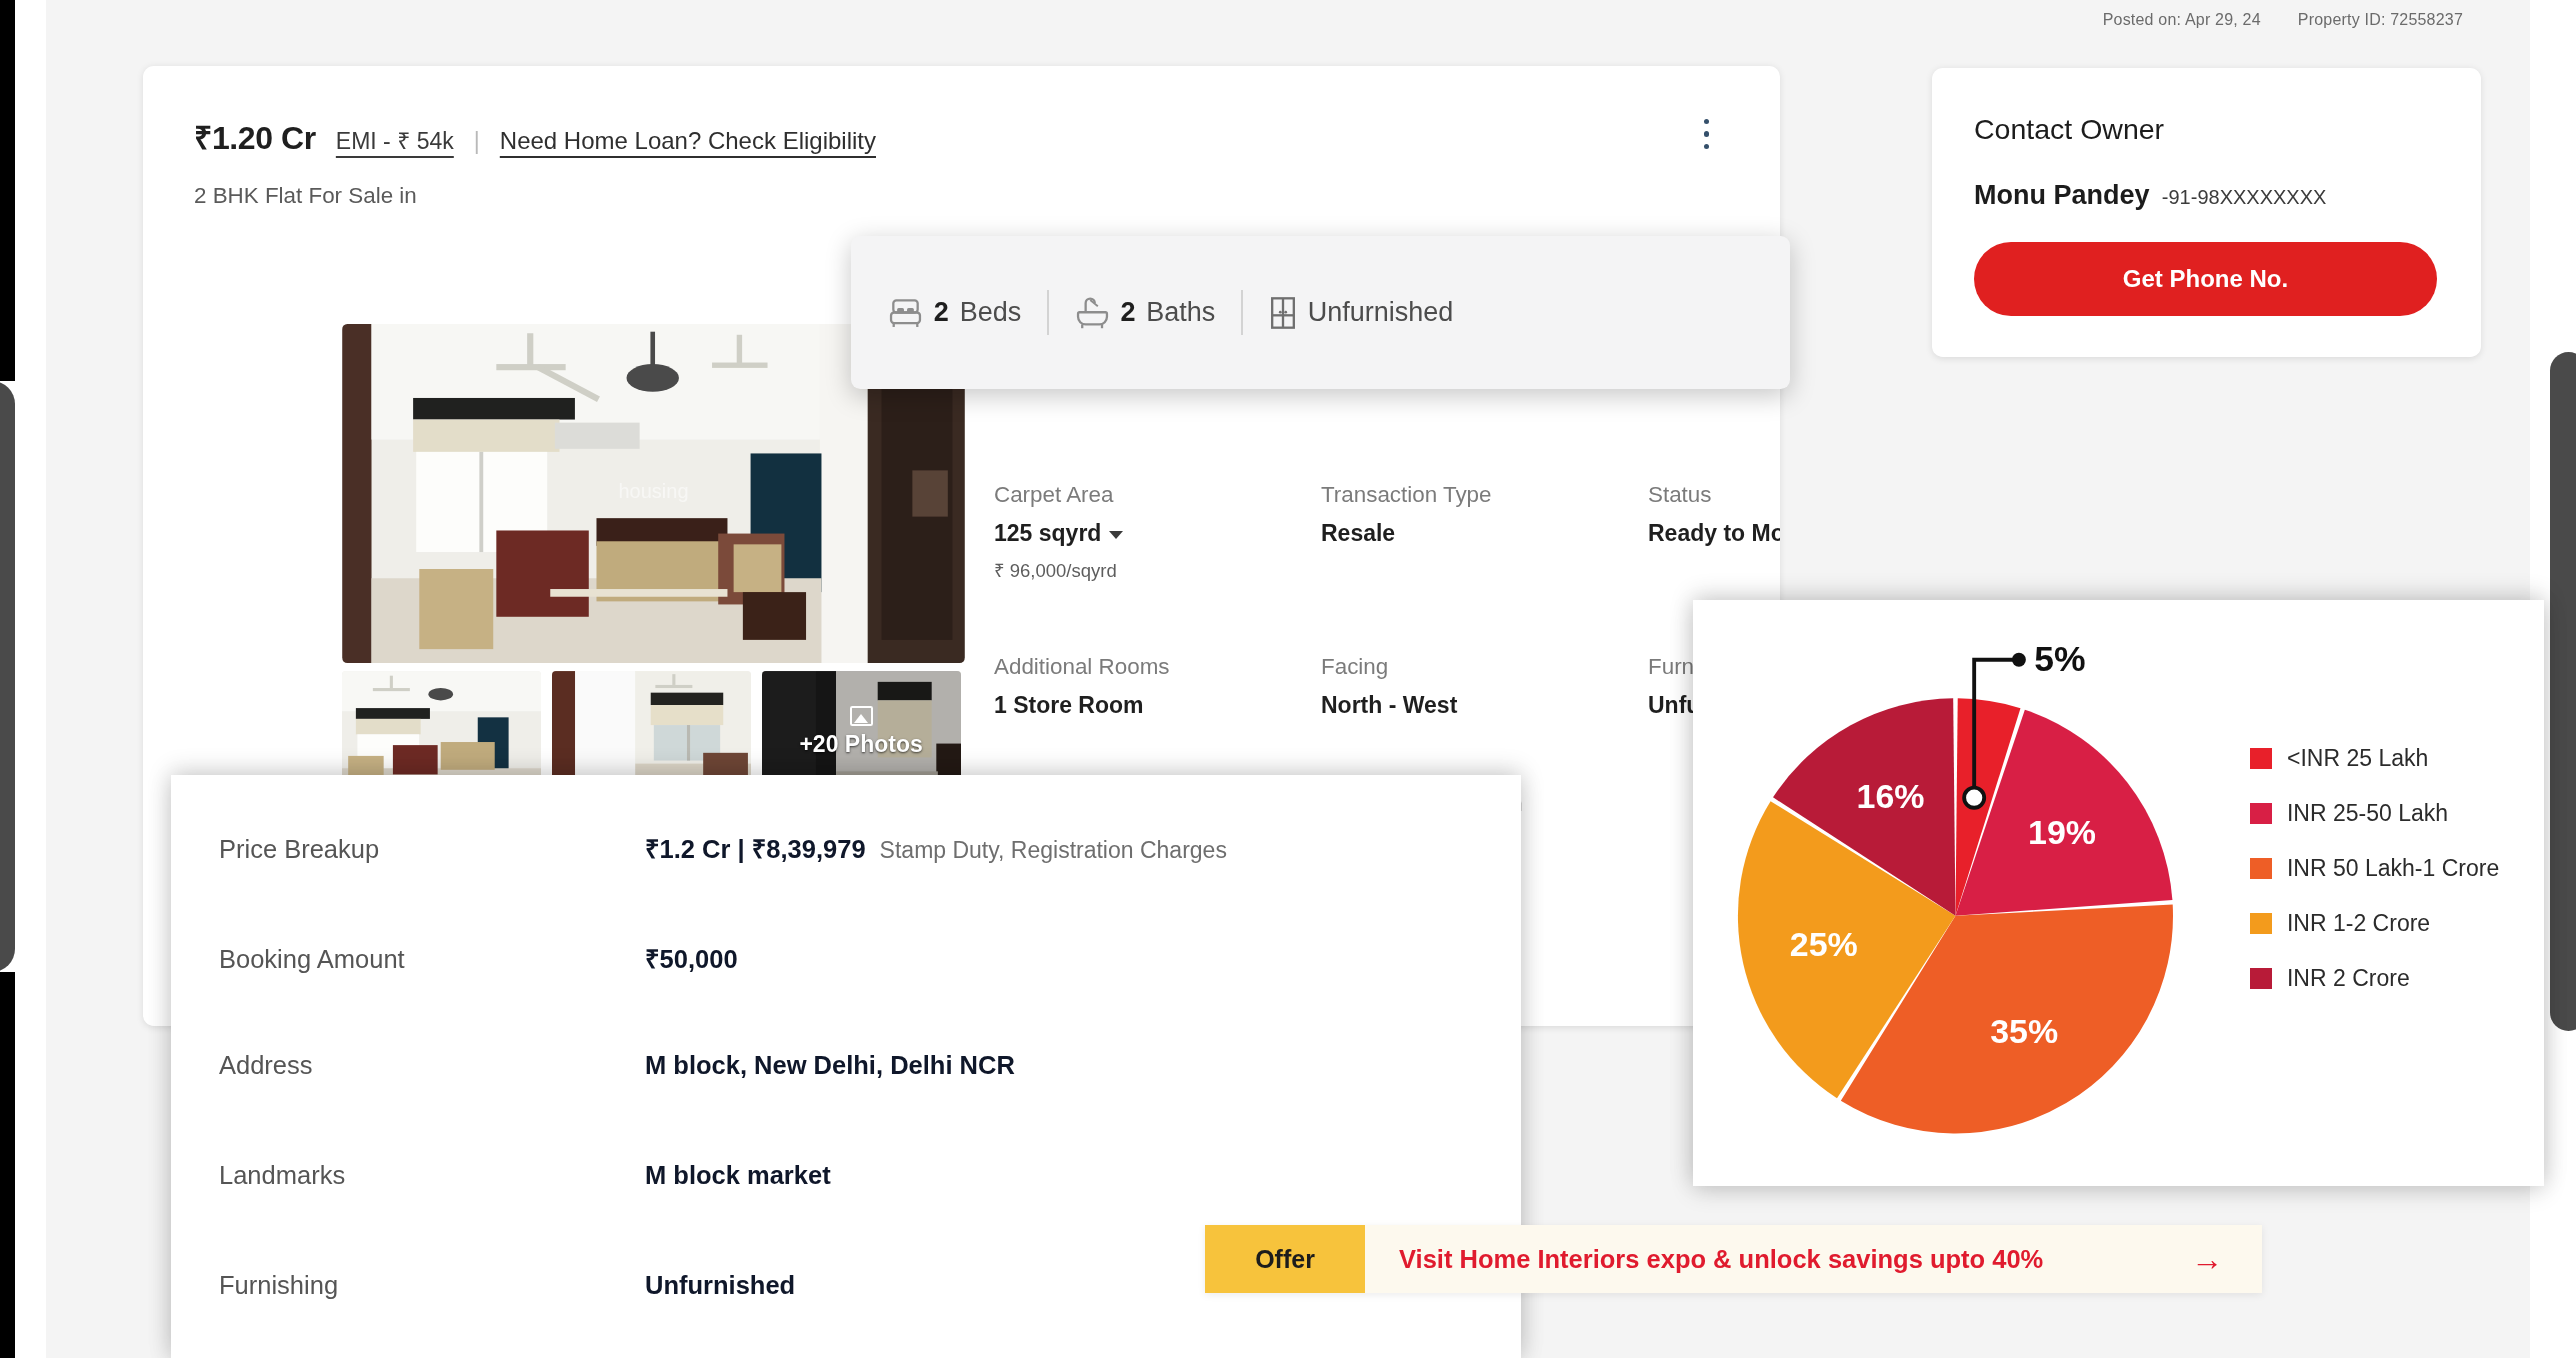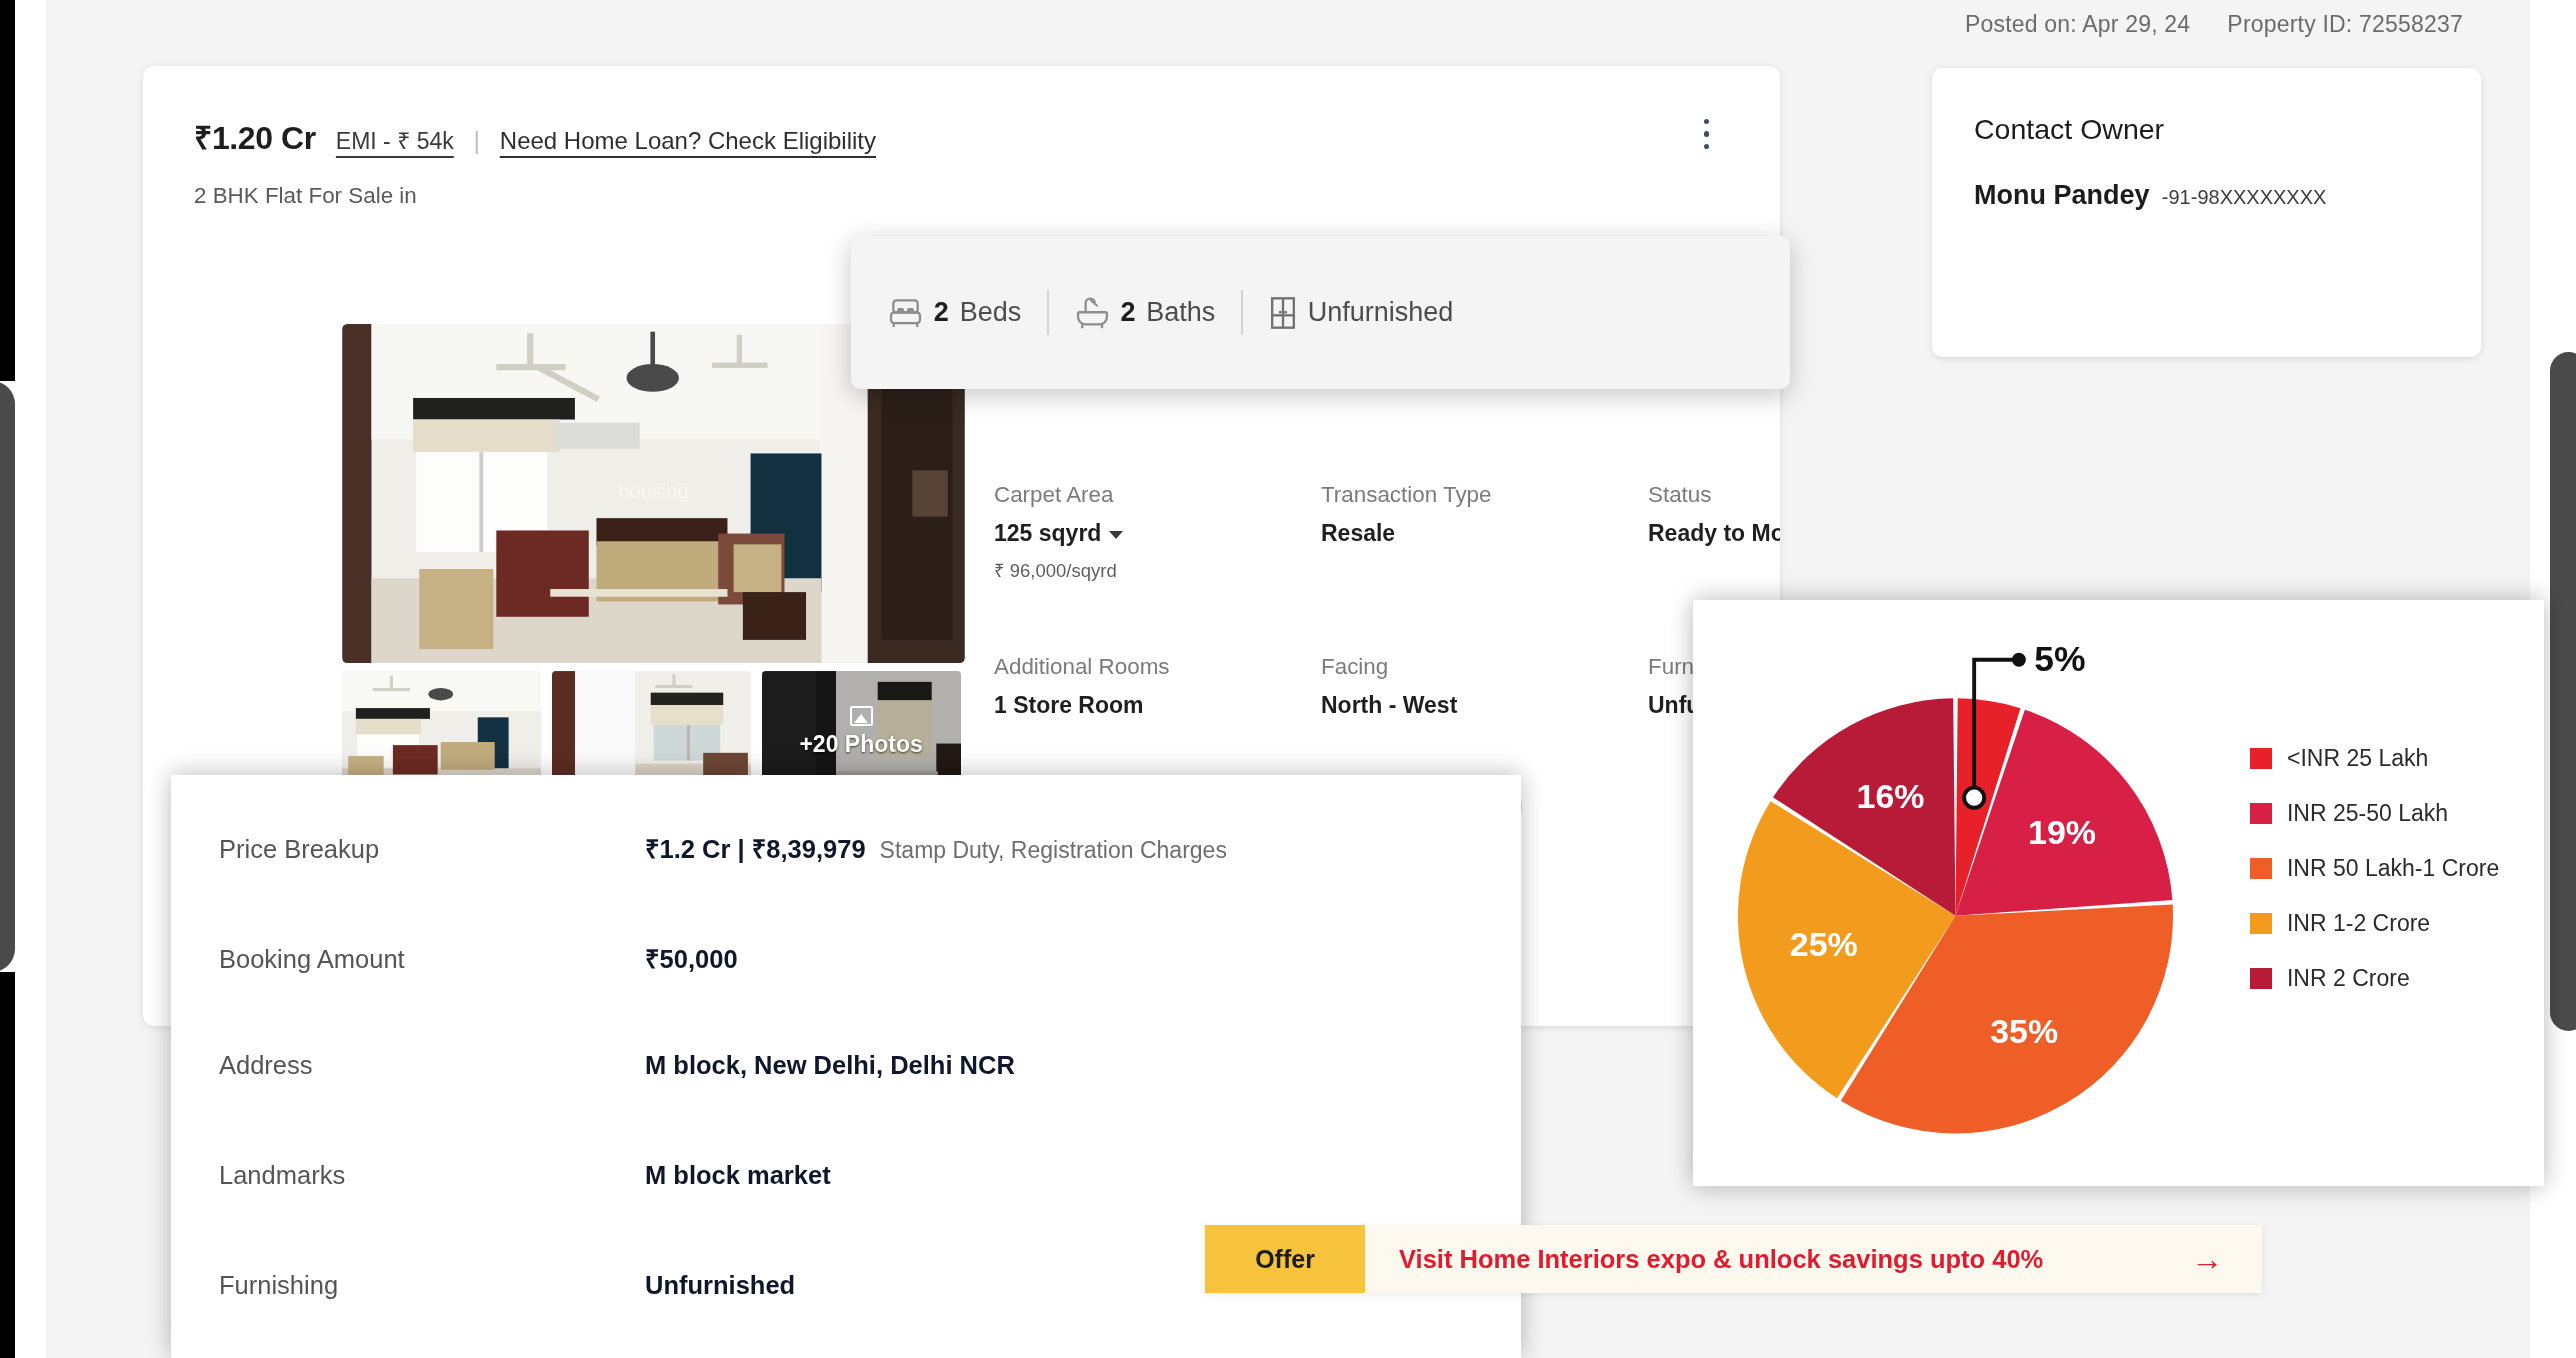--- a/index.html
+++ b/index.html
@@ -15,21 +15,21 @@
   .vscroll-track { position:absolute; top:0; width:46px; height:1359px; background:#ffffff; }
   .vscroll-track.left { left:0; }
   .vscroll-track.right { right:0; }
   .vscroll-thumb { position:absolute; background:#4a4a4a; border-radius:23px; }
   .black-strip { position:absolute; left:0; width:15.4px; background:#000; }
 
   
   .meta-row {
     position:absolute; top:10.8px; right:113px;
     display:flex; gap:37px;
-    font-size:23px; color:#6b6b6b; letter-spacing:0.2px;
+    font-size:16px; color:#6b6b6b; letter-spacing:0.2px;
   }
 
   
   .main-card {
     position:absolute; left:143px; top:66px;
     width:1637px; height:960px;
     background:#ffffff; border-radius:10.8px;
     box-shadow:0 1.5px 7.7px rgba(0,0,0,.10);
     overflow:hidden;
   }
@@ -368,20 +368,21 @@
       <span class="brk-value">Unfurnished</span>
     </div>
   </div>
 
   <div class="contact">
     <div class="contact-title">Contact Owner</div>
     <div class="owner-line">
       <span class="owner-name">Monu Pandey</span>
       <span class="owner-phone">-91-98XXXXXXXX</span>
     </div>
+    <button class="cta">Get Phone No.</button>
   </div>
 
   <div class="pie-panel">
     <div class="pie-wrap">
       <svg id="pie-svg" width="494" height="540" viewBox="0 0 640 700">
           <path d="M 318 390 L 320.95304312078133 108.01546223892558 A 282 282 0 0 1 402.3295034162164 120.90422735840991 Z" fill="#E8202A"></path>
           <path d="M 318 390 L 407.94652522205575 122.72930837729683 A 282 282 0 0 1 599.2426825772972 369.34682841000784 Z" fill="#D81F45"></path>
           <path d="M 318 390 L 599.6135288007898 375.2412603394898 A 282 282 0 0 1 169.3984656699369 629.6697394222956 Z" fill="#EE5E26"></path>
           <path d="M 318 390 L 164.41179212576245 626.5051001606097 A 282 282 0 0 1 78.33026057770437 241.39846566993694 Z" fill="#F39B1C"></path>
           <path d="M 318 390 L 81.49489983939034 236.41179212576245 A 282 282 0 0 1 315.04695687921856 108.01546223892558 Z" fill="#B81B38"></path>

